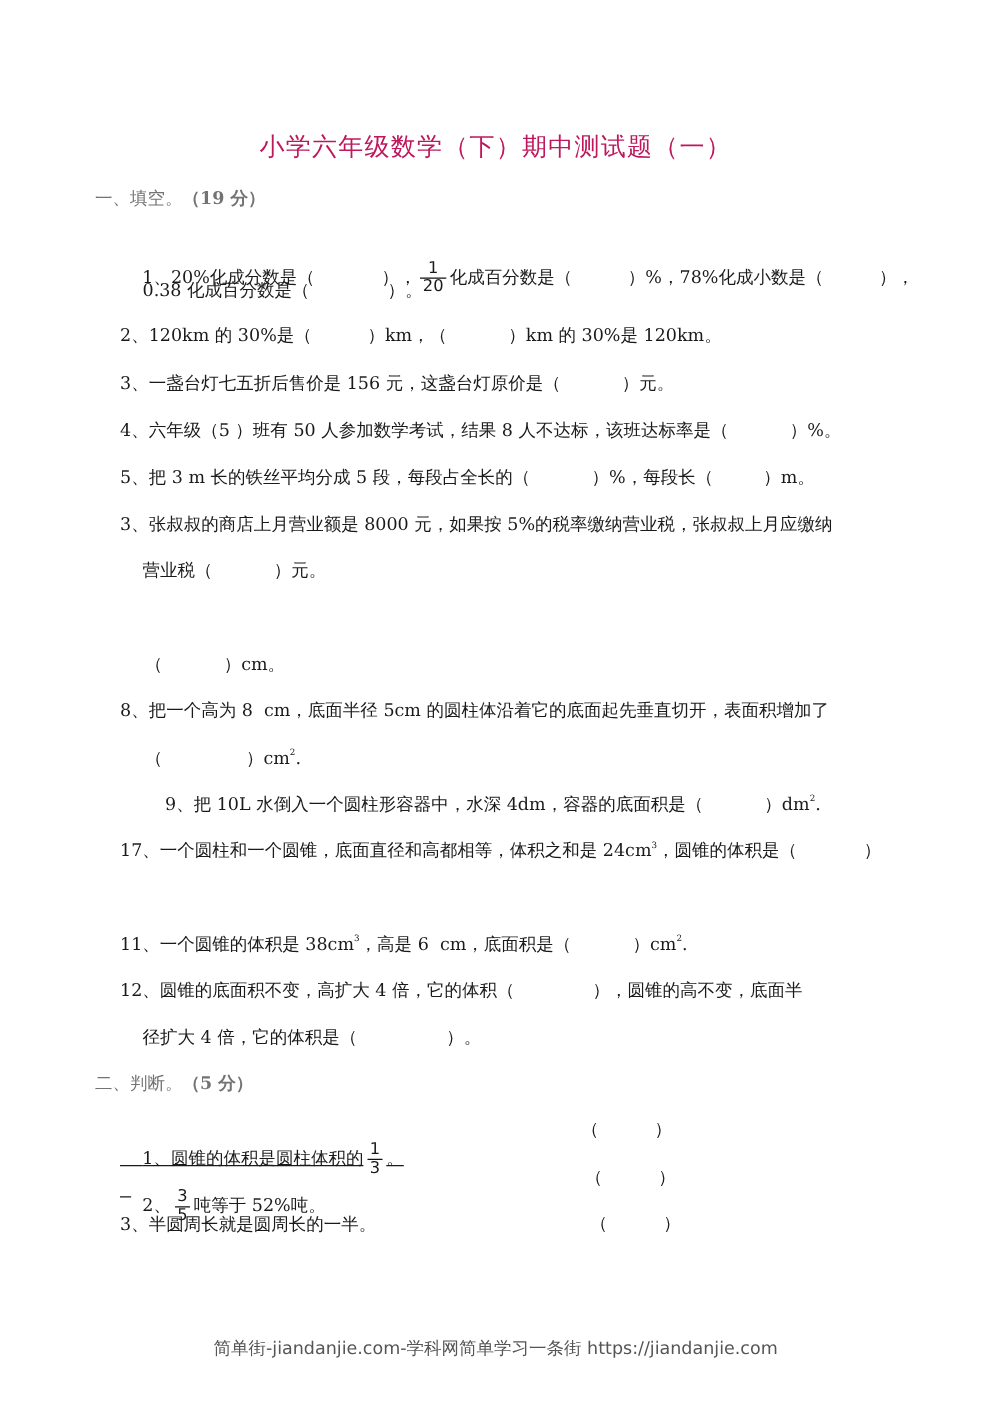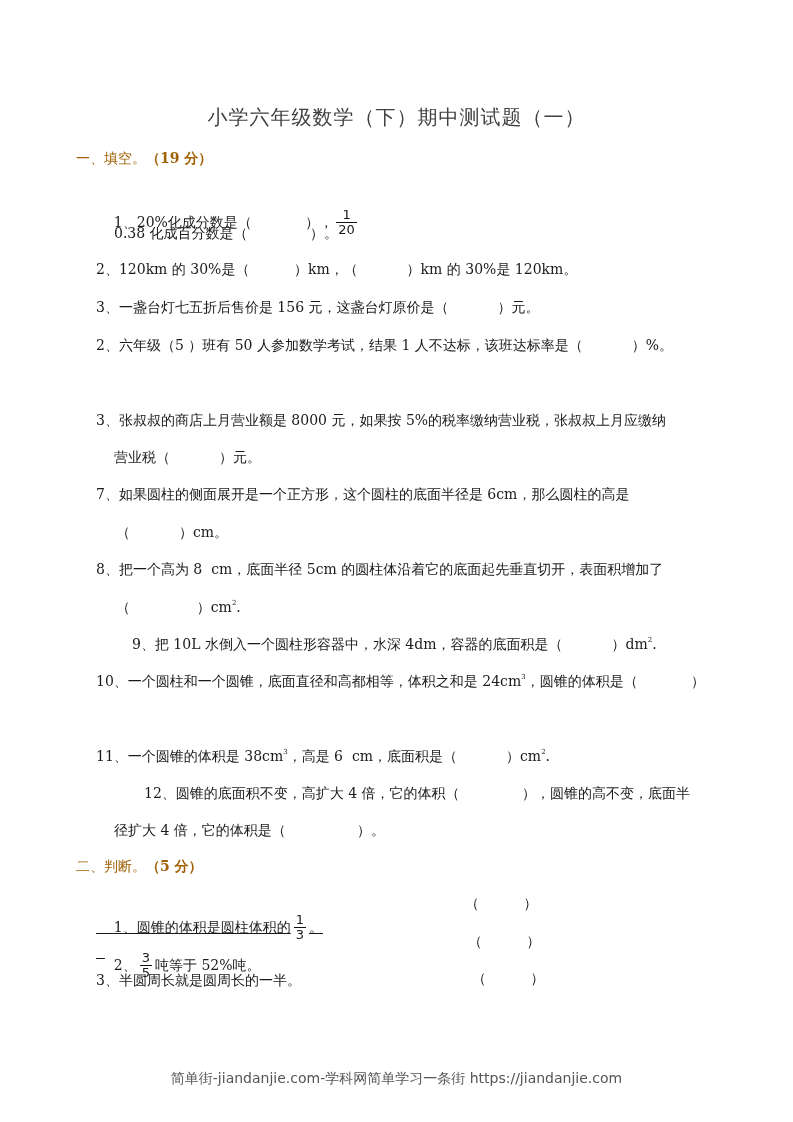--- a/index.html
+++ b/index.html
@@ -20,27 +20,27 @@
       left: 0; top: 0;
       width: 793px; height: 1122px;
     }
     .title {
       position: absolute;
       left: 0; width: 793px;
       top: 104px;
       text-align: center;
       font-size: 20px;
       letter-spacing: 1px;
-      color: #404040;
+      color: #be185d;
     }
     .section-head {
       position: absolute;
       left: 76px;
       font-size: 14px;
-      color: #a16207;
+      color: #737373;
     }
     .section-head b { font-weight: bold; }
     .line {
       position: absolute;
       font-size: 14px;
       white-space: pre;
       color: #1a1a1a;
       line-height: 20px;
     }
     .frac {
@@ -83,47 +83,47 @@
 
 <div class="page">
 
   <div class="title">小学六年级数学（下）期中测试题（一）</div>
 
   <div class="section-head" style="top:150px;">
     <span>一、填空。</span><b>（19 分）</b>
   </div>
 
   <div class="line" style="left:96px; top:188px;">
-    <span>1、20%化成分数是（            ），</span><span class="frac"><span class="num">1</span><span class="den">20</span></span>
+    <span>1、20%化成分数是（            ），</span><span class="frac"><span class="num">1</span><span class="den">20</span></span><span>化成百分数是（          ）%，78%化成小数是（          ），</span>
   </div>
   <div class="line" style="left:114px; top:223px;">0.38 化成百分数是（              ）。</div>
 
   <div class="line" style="left:96px; top:259px;">2、120km 的 30%是（          ）km，（           ）km 的 30%是 120km。</div>
 
   <div class="line" style="left:96px; top:297px;">3、一盏台灯七五折后售价是 156 元，这盏台灯原价是（           ）元。</div>
 
-  <div class="line" style="left:96px; top:335px;">2、六年级（5 ）班有 50 人参加数学考试，结果 1 人不达标，该班达标率是（           ）%。</div>
+  <div class="line" style="left:96px; top:335px;">4、六年级（5 ）班有 50 人参加数学考试，结果 8 人不达标，该班达标率是（           ）%。</div>
 
+  <div class="line" style="left:96px; top:372px;">5、把 3 m 长的铁丝平均分成 5 段，每段占全长的（           ）%，每段长（         ）m。</div>
 
   <div class="line" style="left:96px; top:410px;">3、张叔叔的商店上月营业额是 8000 元，如果按 5%的税率缴纳营业税，张叔叔上月应缴纳</div>
   <div class="line" style="left:114px; top:447px;">营业税（           ）元。</div>
 
-  <div class="line" style="left:96px; top:484px;">7、如果圆柱的侧面展开是一个正方形，这个圆柱的底面半径是 6cm，那么圆柱的高是</div>
   <div class="line" style="left:116px; top:522px;">（           ）cm。</div>
 
   <div class="line" style="left:96px; top:559px;">8、把一个高为 8  cm，底面半径 5cm 的圆柱体沿着它的底面起先垂直切开，表面积增加了</div>
   <div class="line" style="left:116px; top:597px;"><span>（               ）cm</span><sup>2</sup><span>.</span></div>
 
   <div class="line" style="left:96px; top:634px;margin-left:36px;"><span>9、把 10L 水倒入一个圆柱形容器中，水深 4dm，容器的底面积是（           ）dm</span><sup>2</sup><span>.</span></div>
 
-  <div class="line" style="left:96px; top:671px;"><span>10、一个圆柱和一个圆锥，底面直径和高都相等，体积之和是 24cm</span><sup>3</sup><span>，圆锥的体积是（            ）</span></div>
+  <div class="line" style="left:96px; top:671px;"><span>17、一个圆柱和一个圆锥，底面直径和高都相等，体积之和是 24cm</span><sup>3</sup><span>，圆锥的体积是（            ）</span></div>
 
   <div class="line" style="left:96px; top:746px;"><span>11、一个圆锥的体积是 38cm</span><sup>3</sup><span>，高是 6  cm，底面积是（           ）cm</span><sup>2</sup><span>.</span></div>
 
-  <div class="line" style="left:96px; top:783px;margin-left:48px;">12、圆锥的底面积不变，高扩大 4 倍，它的体积（              ），圆锥的高不变，底面半</div>
+  <div class="line" style="left:96px; top:783px;">12、圆锥的底面积不变，高扩大 4 倍，它的体积（              ），圆锥的高不变，底面半</div>
   <div class="line" style="left:114px; top:820px;">径扩大 4 倍，它的体积是（                ）。</div>
 
   <div class="section-head" style="top:858px;">
     <span>二、判断。</span><b>（5 分）</b>
   </div>
 
   <div class="line" style="left:96px; top:893px;text-decoration:underline;">
     <span>1、圆锥的体积是圆柱体积的</span><span class="frac"><span class="num">1</span><span class="den">3</span></span><span>。</span>
   </div>
   <div class="judge-paren" style="left:465px; top:895px;">（          ）</div>

